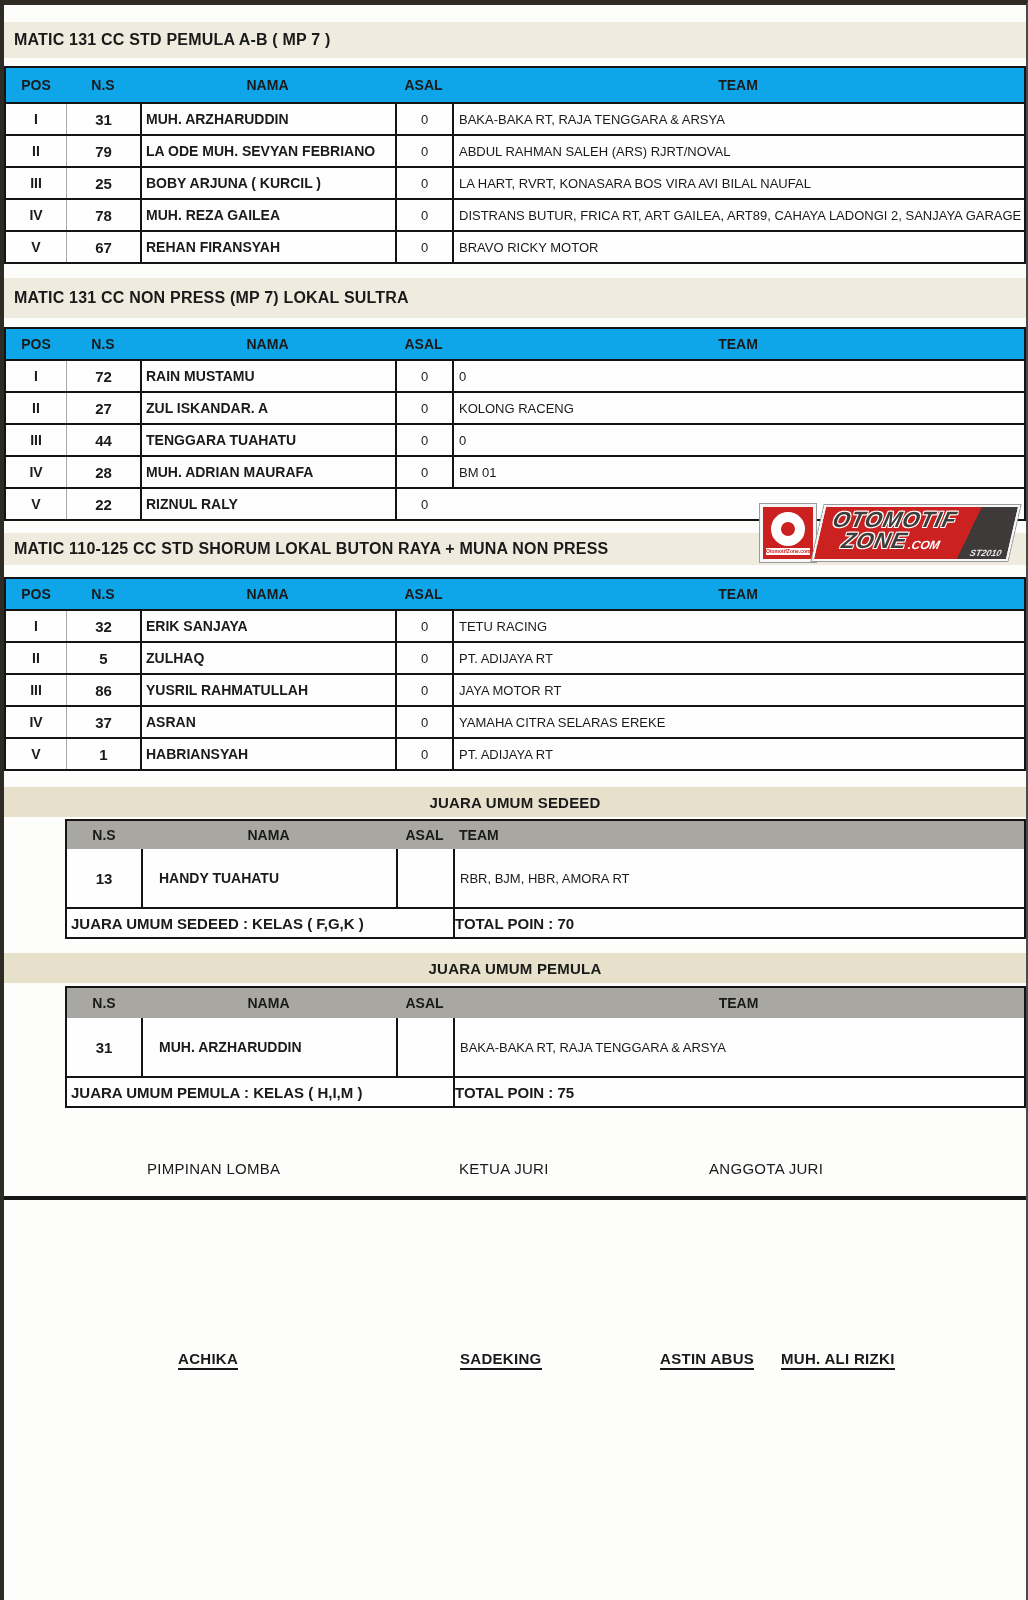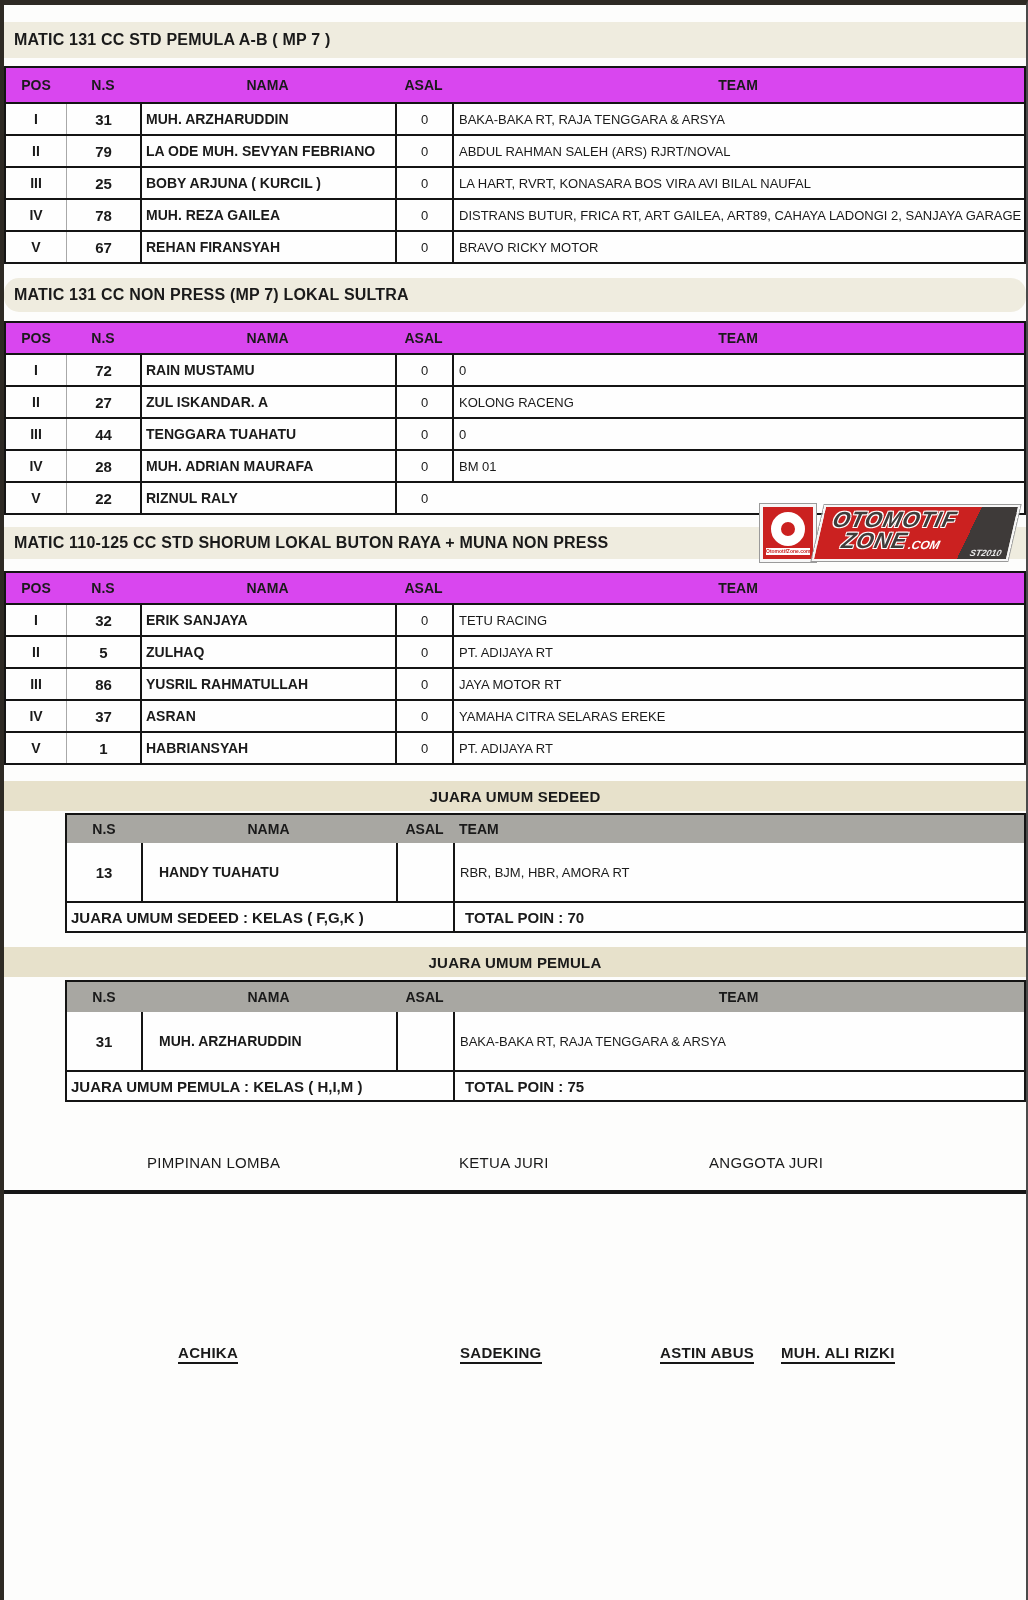--- a/index.html
+++ b/index.html
@@ -19,41 +19,41 @@
   .titlebar{
     box-sizing:border-box;
     width:100%;
     background:#efecdf;
     display:flex;align-items:center;
     font-weight:bold;font-size:16px;
     padding-left:10px;
     letter-spacing:0.2px;
   }
   .tb-main{height:36px;margin-top:17px;}
-  .tb-2{height:34px;margin-top:14px;border-radius:15px;}
+  .tb-2{height:40px;margin-top:14px;}
   .tb-3{height:32px;margin-top:12px;}
   .tb-champ{
     height:30px;background:#e7e1cb;
     justify-content:center;padding-left:0;
     font-size:15px;margin-top:16px;
   }
   .tb-champ2{margin-top:14px;}
   
   .rtable{
     box-sizing:border-box;
     border:2px solid #141414;
     background:#fff;
   }
   .rt-1{margin-top:8px;}
   .rt-2{margin-top:9px;}
   .rt-3{margin-top:12px;}
   .thead{
     display:grid;
     grid-template-columns:60px 74px 255px 57px 1fr;
-    background:#d946ef;
+    background:#0ea5e9;
     height:30px;
     align-items:center;
   }
   .rt-1 .thead{height:34px;}
   .hcell{
     text-align:center;font-weight:bold;font-size:14px;
     align-self:center;
   }
   .trow{
     display:grid;
@@ -102,21 +102,21 @@
     display:grid;grid-template-columns:386px 1fr;
     height:30px;box-sizing:border-box;
     border-top:2px solid #141414;background:#fefefe;
   }
   .cf-left,.cf-right{
     display:flex;align-items:center;
     font-weight:bold;font-size:15px;
     box-sizing:border-box;white-space:nowrap;
   }
   .cf-left{padding-left:4px;}
-  .cf-right{border-left:2px solid #141414;padding-left:10px;}
+  .cf-right{border-left:2px solid #141414;padding-left:0;}
   
   .signbox1{
     position:relative;height:88px;
     border-bottom:4px solid #161616;
   }
   .role{
     position:absolute;top:52px;
     font-weight:normal;font-size:15px;letter-spacing:0.3px;white-space:nowrap;
   }
   .role-0{left:143px;}

